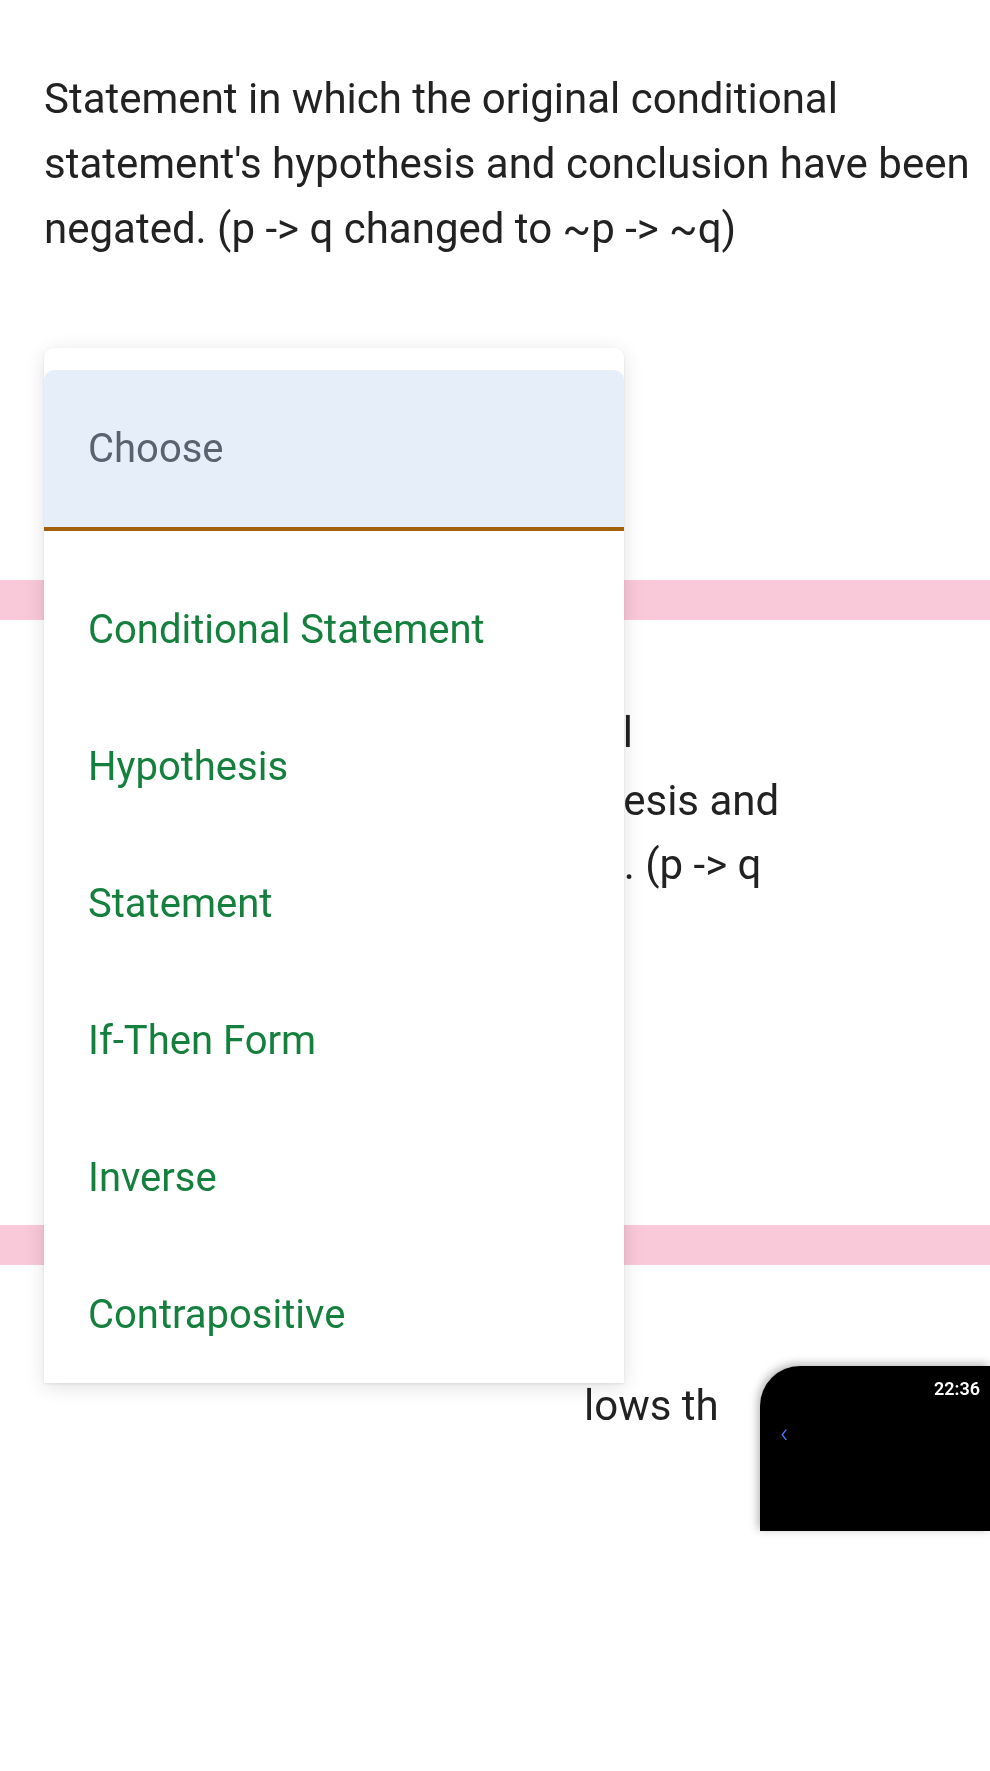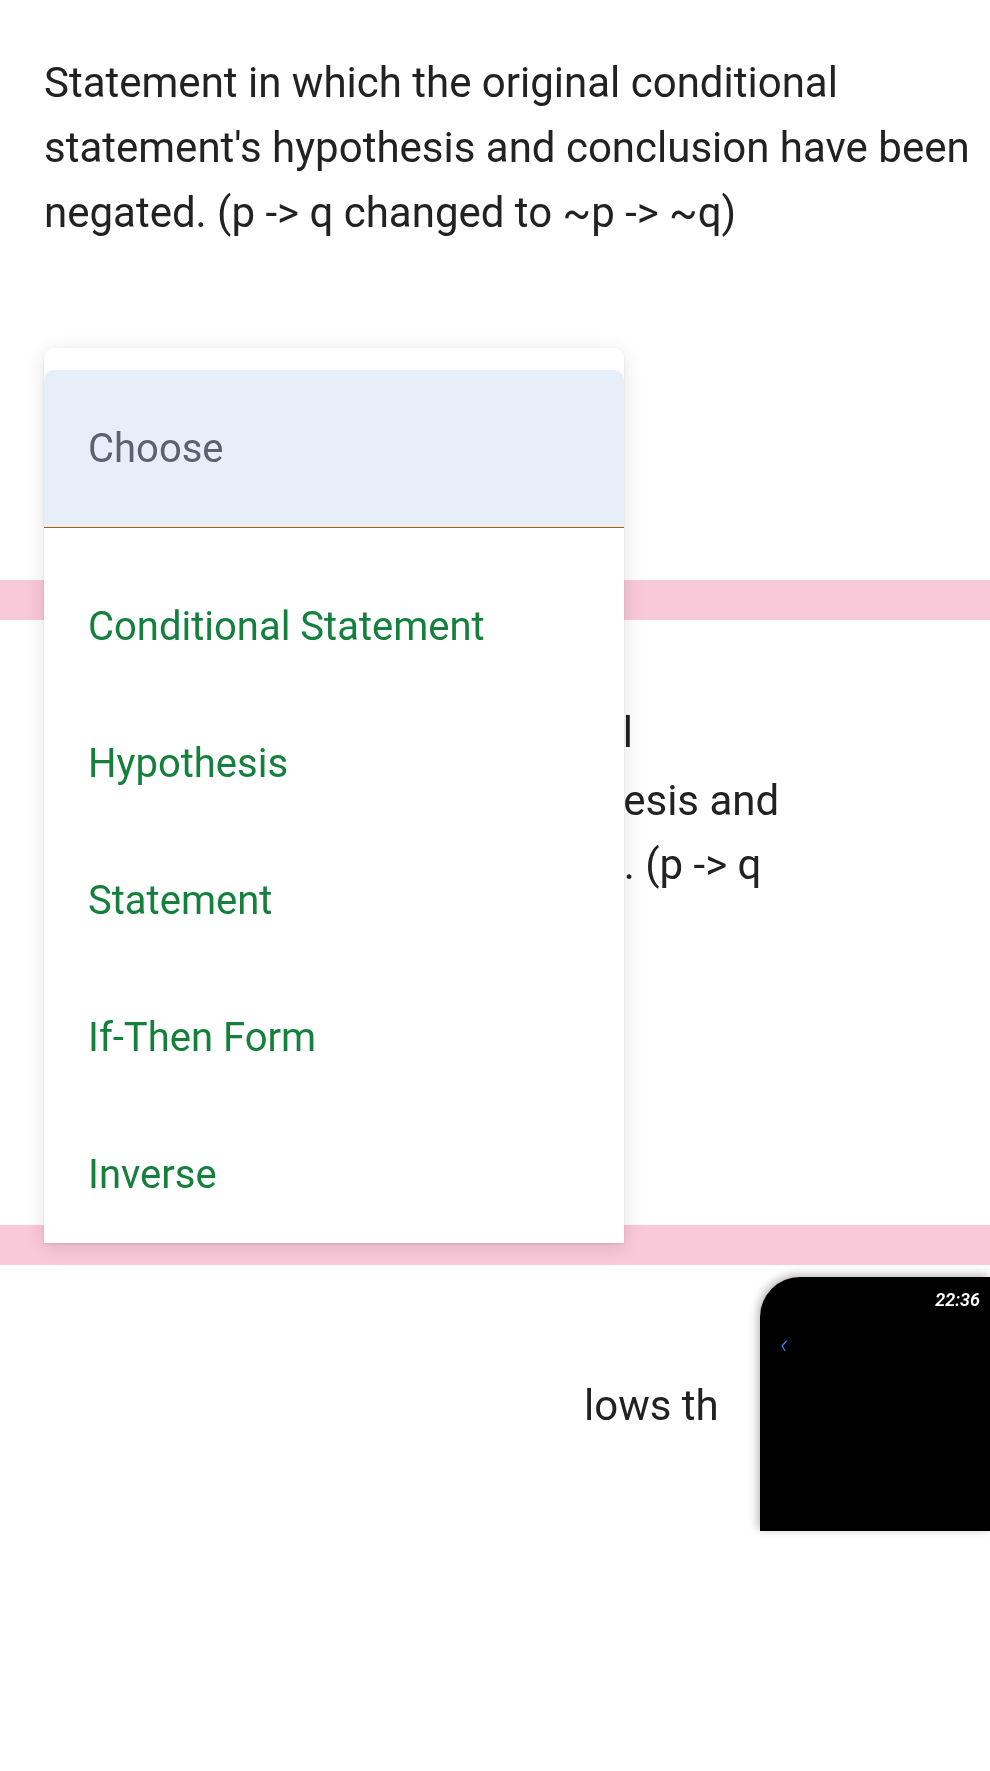--- a/index.html
+++ b/index.html
@@ -15,20 +15,21 @@
       position: relative;
       overflow: hidden;
       color: #222;
     }
     .question-text {
       font-size: 42px;
       line-height: 1.55;
       color: #222;
       padding: 50px 20px 0 44px;
       font-weight: 400;
+      margin-top: 16px;
     }
     .bg-question {
       position: absolute;
       left: 44px;
       font-size: 42px;
       line-height: 1.55;
       color: #222;
     }
     .bg-q1 {
       top: 700px;
@@ -66,21 +67,21 @@
       width: 580px;
       background: #ffffff;
       border-radius: 10px 10px 0 0;
       box-shadow: 0 4px 20px rgba(0,0,0,0.12), 0 1px 3px rgba(0,0,0,0.08);
       z-index: 10;
     }
     .dropdown-header {
       padding: 55px 44px 55px 44px;
       background: #e6eef9;
       border-radius: 10px 10px 0 0;
-      border-bottom: 1px solid #a16207;
+      border-bottom: 4px solid #a16207;
     }
     .dropdown-header-text {
       font-size: 40px;
       color: #5a6270;
       font-weight: 400;
     }
     .dropdown-top-line {
       height: 22px;
       background: #ffffff;
       border-radius: 10px 10px 0 0;
@@ -93,26 +94,25 @@
       font-size: 40px;
       color: #15803d;
       cursor: pointer;
       font-weight: 400;
     }
     .phone-preview {
       position: absolute;
       bottom: 240px;
       right: 0;
       width: 230px;
-      height: 254px;
+      height: 165px;
       background: #000;
       border-radius: 40px 0 0 0;
       box-shadow: -2px -2px 10px rgba(0,0,0,0.3);
       z-index: 5;
-      font-style: italic;
     }
     .phone-status {
       position: absolute;
       top: 12px;
       right: 10px;
       color: #fff;
       font-size: 18px;
       font-weight: 600;
     }
     .phone-back {
@@ -141,19 +141,20 @@
   <div class="dropdown-top-line"></div>
   <div class="dropdown-header">
     <span class="dropdown-header-text">Choose</span>
   </div>
   <div class="dropdown-options">
     <div class="dropdown-option">Conditional Statement</div>
     <div class="dropdown-option">Hypothesis</div>
     <div class="dropdown-option">Statement</div>
     <div class="dropdown-option">If-Then Form</div>
     <div class="dropdown-option">Inverse</div>
+    <div class="dropdown-option">Contrapositive</div>
   </div>
 </div>
 
 <div class="phone-preview">
   <div class="phone-status">22:36</div>
   <div class="phone-back">‹</div>
 </div>
 
 </body></html>

